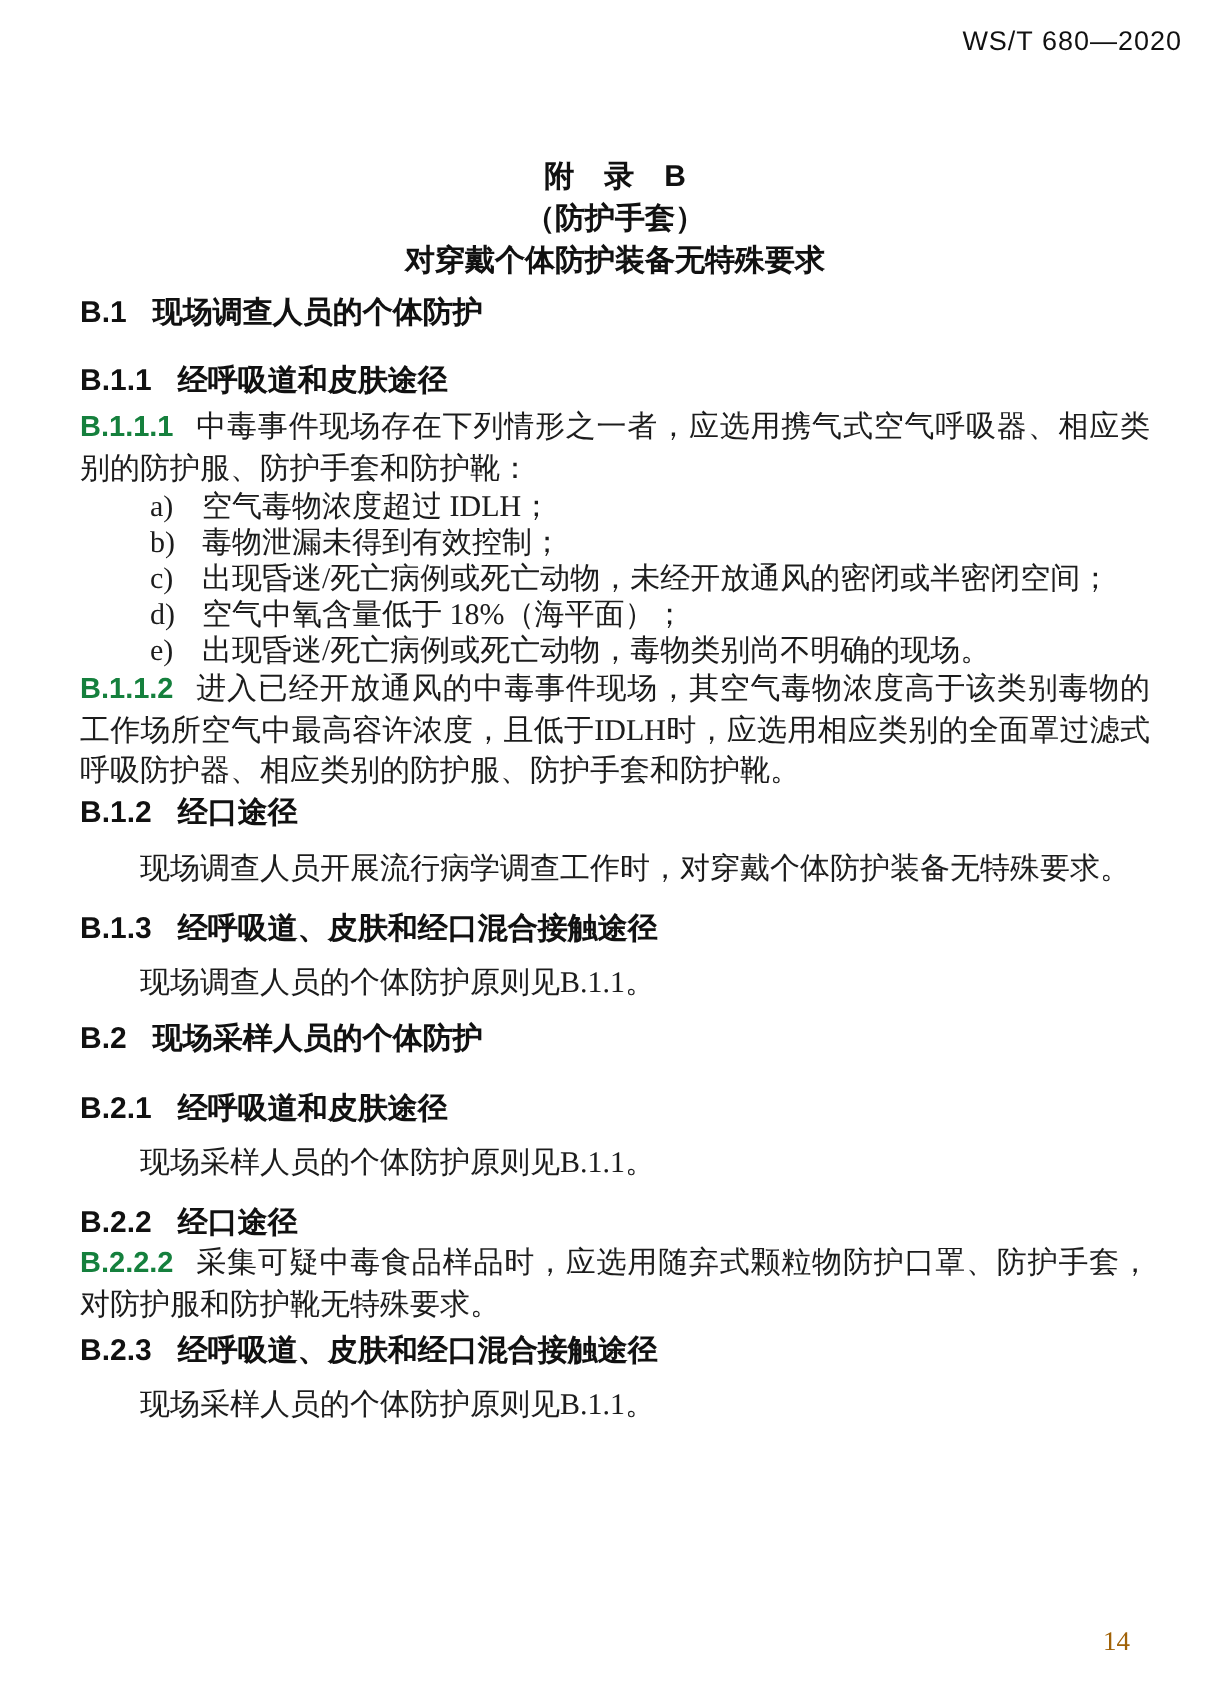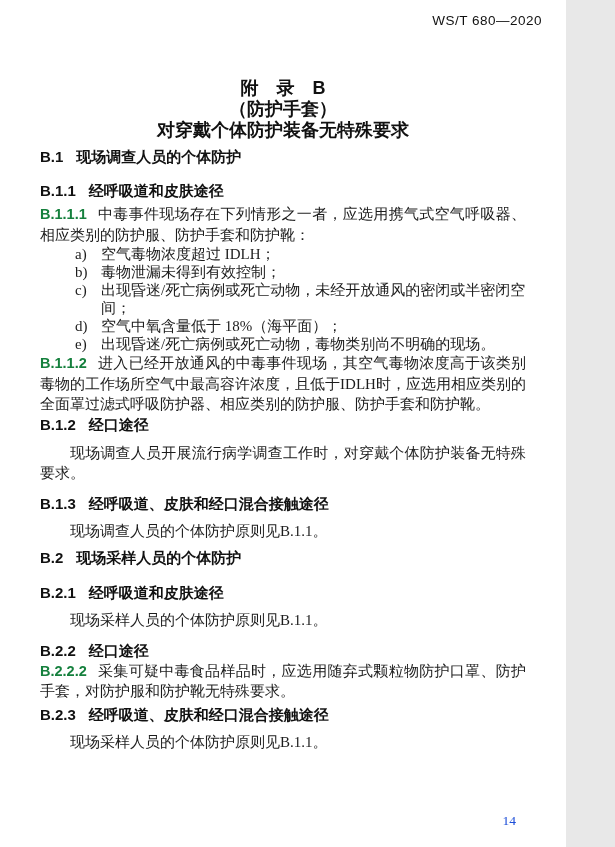--- a/index.html
+++ b/index.html
@@ -3,41 +3,41 @@
 <meta charset="utf-8">
 <style>
   html, body { margin: 0; padding: 0; }
   body {
     width: 615px; height: 847px;
     background: #e8e8e8;
     font-family: "Liberation Serif", "DejaVu Serif", serif;
   }
   .page {
     position: relative;
-    width: 566px; height: 847px;
+    width: 615px; height: 847px;
     background: #ffffff;
     overflow: hidden;
     color: #1c1c1c;
   }
   .content { padding: 0 40px; }
 
   .doc-header {
     position: absolute; top: 13px; right: 24px;
     font-family: "Liberation Sans", "DejaVu Sans", sans-serif;
     font-size: 13.5px; letter-spacing: 0.5px; color: #111;
   }
 
   .title-block {
     padding-top: 78px;
     text-align: center;
     font-family: "Liberation Sans", "DejaVu Sans", sans-serif;
     font-weight: bold;
     color: #111;
   }
-  .title-line { font-size: 18px; line-height: 21px; }
+  .title-line { font-size: 15px; line-height: 21px; }
 
   h1, h2 {
     margin: 0;
     font-family: "Liberation Sans", "DejaVu Sans", sans-serif;
     font-size: 15px; font-weight: bold;
     line-height: 20px; color: #111;
   }
   .num { margin-right: 13px; }
 
   p {
@@ -52,21 +52,21 @@
   }
   .indent { text-indent: 2em; }
 
   .list { margin-left: 35px; font-size: 15px; }
   .li { display: flex; line-height: 18px; }
   .li-label { flex: 0 0 26px; width: 26px; }
   .li-text { flex: 1; }
 
   .page-num {
     position: absolute; top: 813px; right: 50px;
-    font-size: 13.5px; color: #1d4ed8;
+    font-size: 13.5px; color: #a16207;
   }
 
   .mt0  { margin-top: 0; }
   .mt2  { margin-top: 0; }
   .mt3  { margin-top: 3px; }
   .mt6  { margin-top: 6px; }
   .mt7  { margin-top: 7px; }
   .mt8  { margin-top: 8px; }
   .mt10 { margin-top: 10px; }
   .mt14 { margin-top: 14px; }

